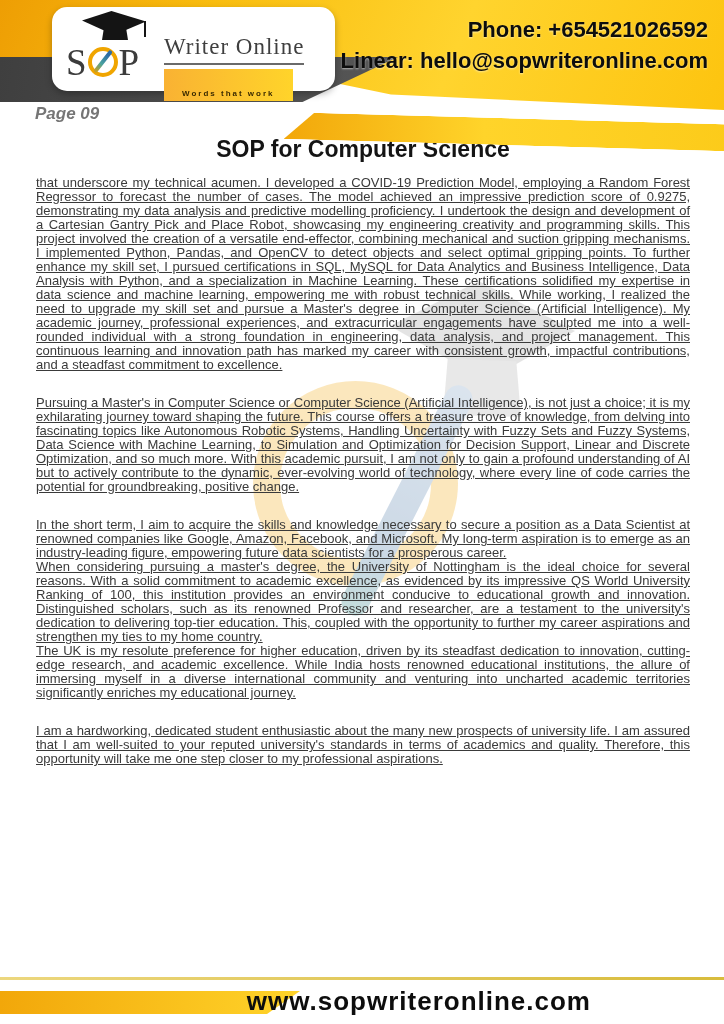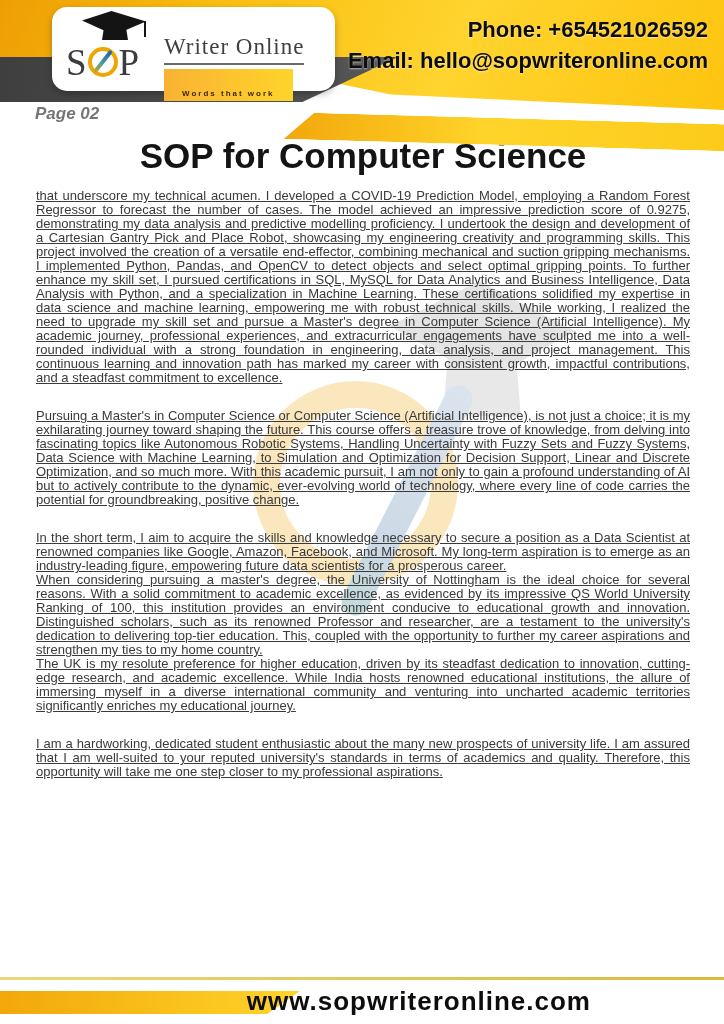--- a/index.html
+++ b/index.html
@@ -99,21 +99,21 @@
     position: absolute; left: 35px; top: 104px;
     color: #757575; font-size: 17px; font-weight: bold; font-style: italic;
     z-index: 6;
   }
 
   
   main { position: relative; padding: 0 34px 0 36px; z-index: 1; }
 
   .title {
     text-align: center;
-    font-size: 35px; font-weight: bold; color: #141414;
+    font-size: 23px; font-weight: bold; color: #141414;
     margin: 4px 0 13px 0; letter-spacing: 0;
   }
 
   .para {
     position: relative; z-index: 2;
     text-align: justify;
     font-size: 13px; line-height: 14px; color: #3a3a3a; text-decoration: underline;
   }
   .para.mb { margin-bottom: 24px; }
 
@@ -184,25 +184,25 @@
         </div>
       </div>
       <div class="logo-text">
         <div class="logo-name">Writer Online</div>
         <div class="logo-tagline">Words that work</div>
       </div>
     </div>
 
     <div class="contact">
       <div class="contact-line">Phone: +654521026592</div>
-      <div class="contact-line">Email: hello@sopwriteronline.com</div>
+      <div class="contact-line">Linear: hello@sopwriteronline.com</div>
     </div>
 
     <div class="stripe-1"></div>
-    <div class="page-label">Page 02</div>
+    <div class="page-label">Page 09</div>
   </header>
 
   <main>
     <div class="watermark">
       <div class="wm-cap-board"></div>
       <div class="wm-cap-base"></div>
       <div class="wm-ring"></div>
       <div class="wm-pen"></div>
     </div>
 

